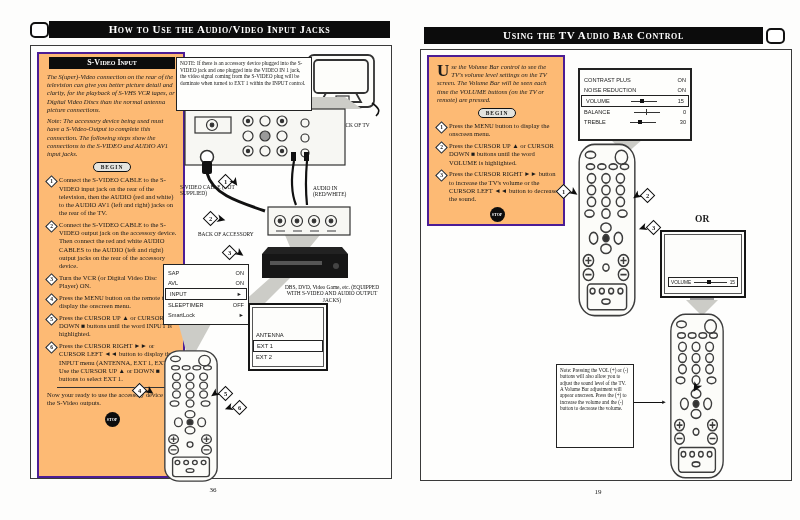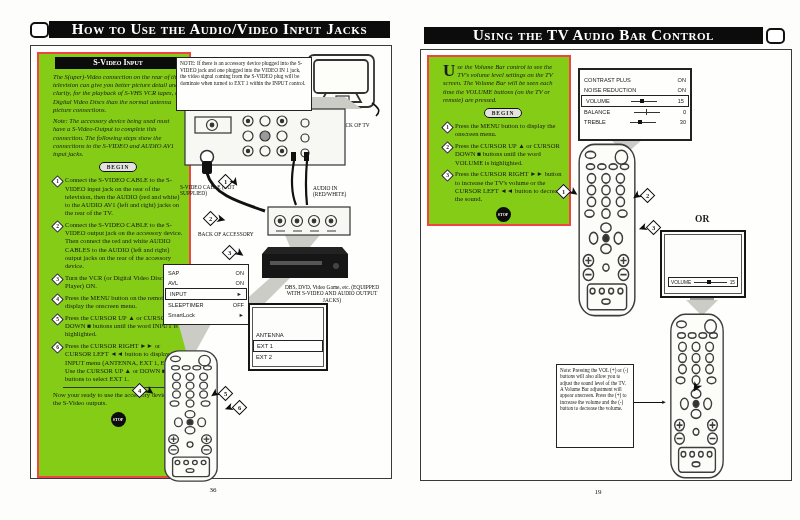--- a/index.html
+++ b/index.html
@@ -1,25 +1,25 @@
 <!DOCTYPE html>
 <html><head>
 <meta charset="utf-8">
 <style>
   html,body{margin:0;padding:0;}
   body{width:800px;height:520px;position:relative;background:#fdfdfc;overflow:hidden;
        font-family:"Liberation Serif",serif;color:#1a1a1a;}
   .abs{position:absolute;}
   
   .hdr{background:#0c0c0c;color:#fff;text-align:center;font-weight:bold;
-       font-variant:small-caps;font-size:15px;line-height:17px;letter-spacing:.6px;}
+       font-variant:small-caps;font-size:11px;line-height:17px;letter-spacing:.6px;}
   .ctab{width:15px;height:12px;border:2px solid #111;border-radius:5px;background:#fff;}
   
   .pagebox{border:1.2px solid #3a3a3a;background:#fefefd;}
-  .sidebox{border:2px solid #ef4444;background:#84cc16;padding:3px 6px 2px 14px;overflow:hidden;}
+  .sidebox{border:2px solid #4c1d95;background:#fdba74;padding:3px 6px 2px 8px;overflow:hidden;}
   .sbhead{background:#0c0c0c;color:#fff;text-align:center;font-variant:small-caps;
           font-weight:bold;font-size:8px;line-height:12px;margin:0 2px 4px 2px;}
   .itxt{font-style:italic;font-size:6.6px;line-height:1.25;margin:3px 0;}
   .rtxt{font-size:6.6px;line-height:1.25;}
   .badge{display:block;width:fit-content;margin:4px auto;border:1.5px solid #111;border-radius:8px;
          background:#e4e4df;padding:0 7px;font-size:5.5px;font-weight:bold;letter-spacing:1px;line-height:8px;}
   .stopc{width:15px;height:15px;border-radius:50%;background:#0d0d0d;color:#fff;display:flex;
          align-items:center;justify-content:center;font-size:4px;font-weight:bold;margin:4px auto;}
   .step{display:flex;align-items:flex-start;margin:3.5px 0;}
   .dmk{flex:0 0 12px;position:relative;height:10px;}

